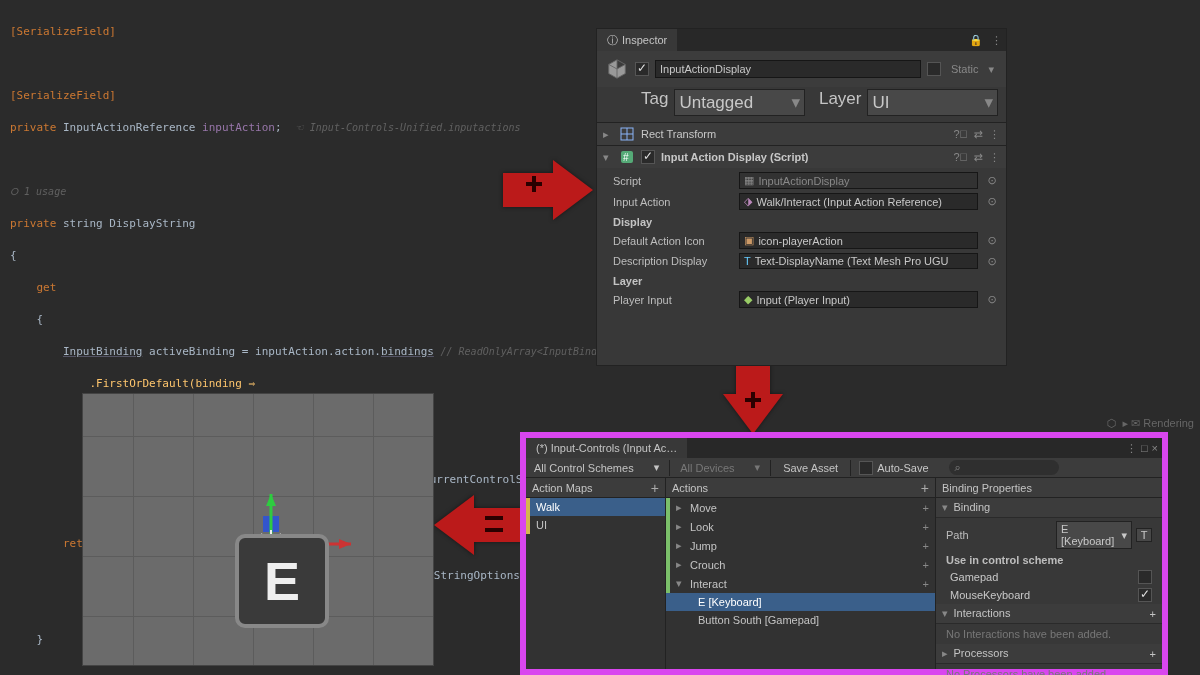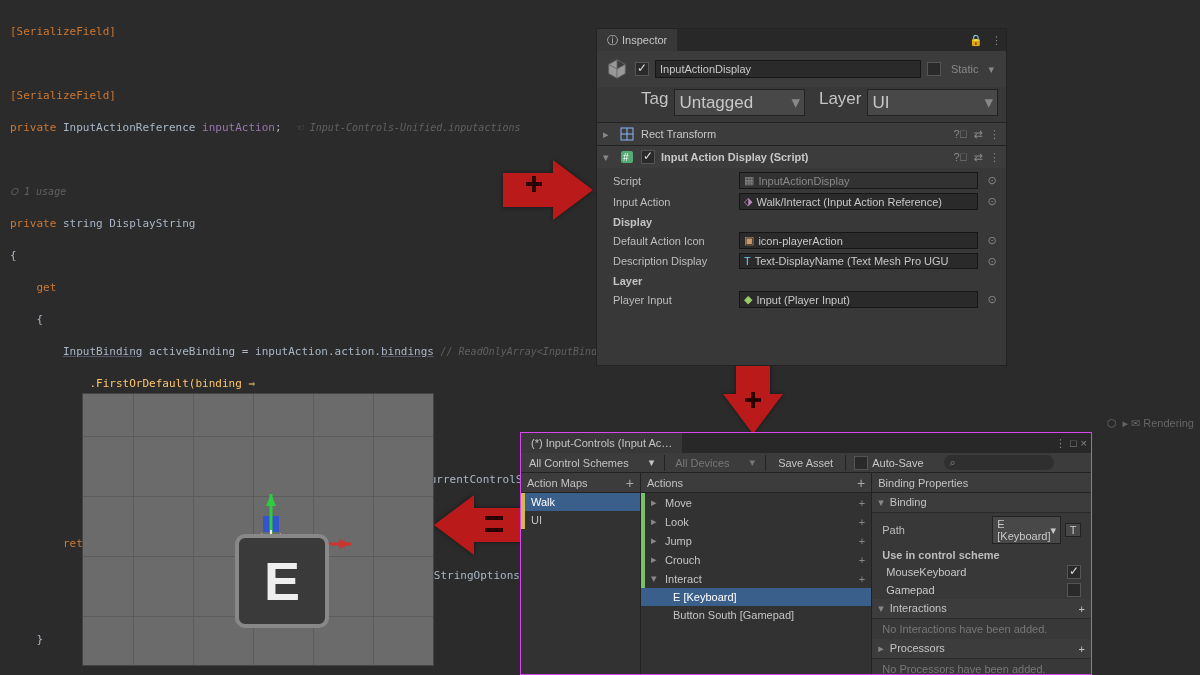--- a/index.html
+++ b/index.html
@@ -87,22 +87,22 @@
     background-position: -10px -18px;
   }
   .gizmo { position:absolute; left:148px; top:100px; }
   .e-box { position:absolute; left:152px; top:140px; width:94px; height:94px;
     background:#3a3a3a; border:4px solid #888; border-radius:10px;
     display:flex; align-items:center; justify-content:center;
     color:#eee; font-size:54px; font-weight:bold; font-family: Arial;
   }
 
   
-  .ia-window { position:absolute; left:520px; top:432px; width:572px; height:243px;
-    background:#383838; border:1px solid #d946ef; font-size:11px;}
+  .ia-window { position:absolute; left:520px; top:432px; width:648px; height:243px;
+    background:#383838; border:6px solid #d946ef; font-size:11px;}
   .ia-rendering-bar { position:absolute; left:520px; top:414px; width:680px; height:18px;
     display:flex; align-items:center; justify-content:flex-end; gap:6px; color:#666; padding-right:6px;}
   .ia-tabbar { height:20px; background:#282828; display:flex; align-items:center;}
   .ia-tab { background:#383838; padding:2px 10px; height:20px; display:flex; align-items:center; color:#c4c4c4;}
   .ia-tabbar .right-icons { margin-left:auto; display:flex; gap:4px; padding-right:4px; color:#888;}
   .ia-toolbar { height:20px; background:#3c3c3c; display:flex; align-items:center; gap:2px; border-bottom:1px solid #222;}
   .ia-toolbar .tb-dd { padding:2px 8px; color:#c4c4c4; display:flex; align-items:center; gap:20px;}
   .ia-toolbar .tb-dd.dim { color:#777;}
   .ia-toolbar .divider { width:1px; height:16px; background:#222;}
   .ia-toolbar .save-btn { padding:2px 10px; color:#c4c4c4;}
@@ -418,26 +418,26 @@
       <div class="bp-row">
         <div class="l">Path</div>
         <div class="dd">
             <span>E [Keyboard]</span>
             <span>▾</span>
           </div>
         <div class="t-btn">T</div>
       </div>
       <div class="bp-sub">Use in control scheme</div>
       <div class="bp-check-row">
+          <span>Gamepad</span>
+          <span class="checkbox"></span>
+        </div>
+      <div class="bp-check-row">
           <span>MouseKeyboard</span>
           <span class="checkbox checked"></span>
-        </div>
-      <div class="bp-check-row">
-          <span>Gamepad</span>
-          <span class="checkbox"></span>
         </div>
       <div class="bp-section">
           <span><span class="fold">▾</span><span>Interactions</span></span>
           <span class="plus">+</span>
         </div>
       <div class="bp-empty">No Interactions have been added.</div>
       <div class="bp-section">
           <span><span class="fold">▸</span><span>Processors</span></span>
           <span class="plus">+</span>
         </div>

